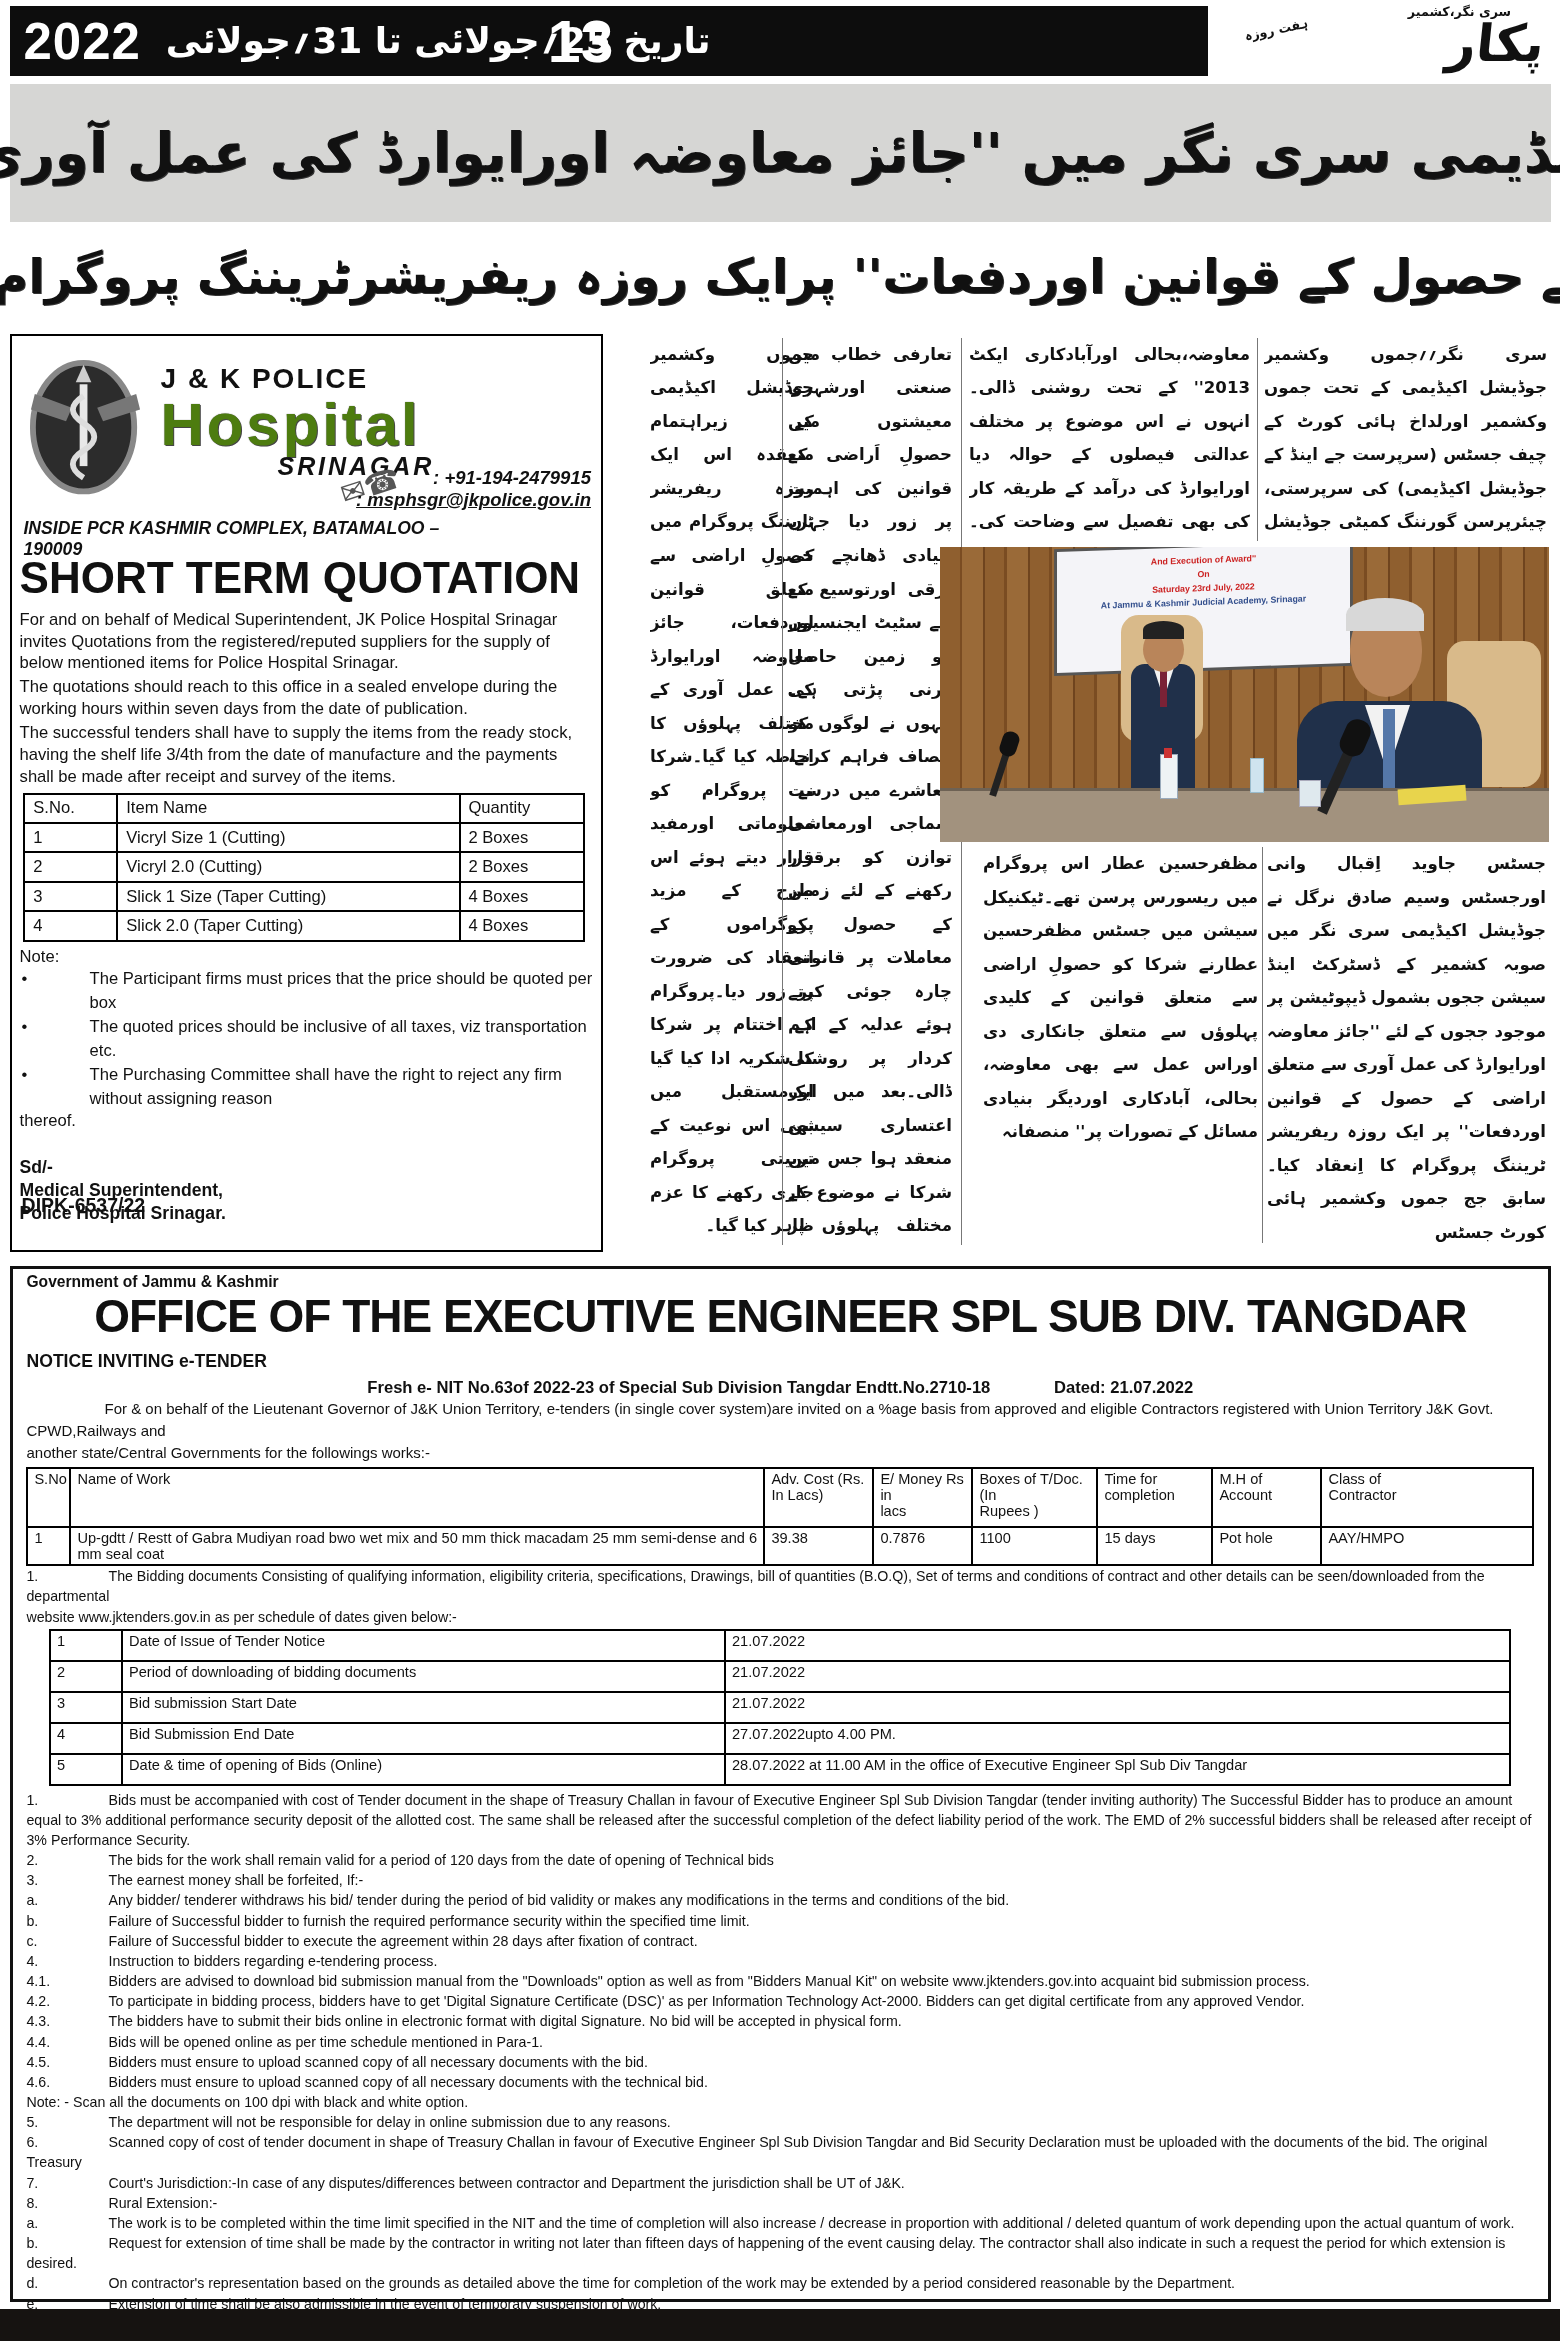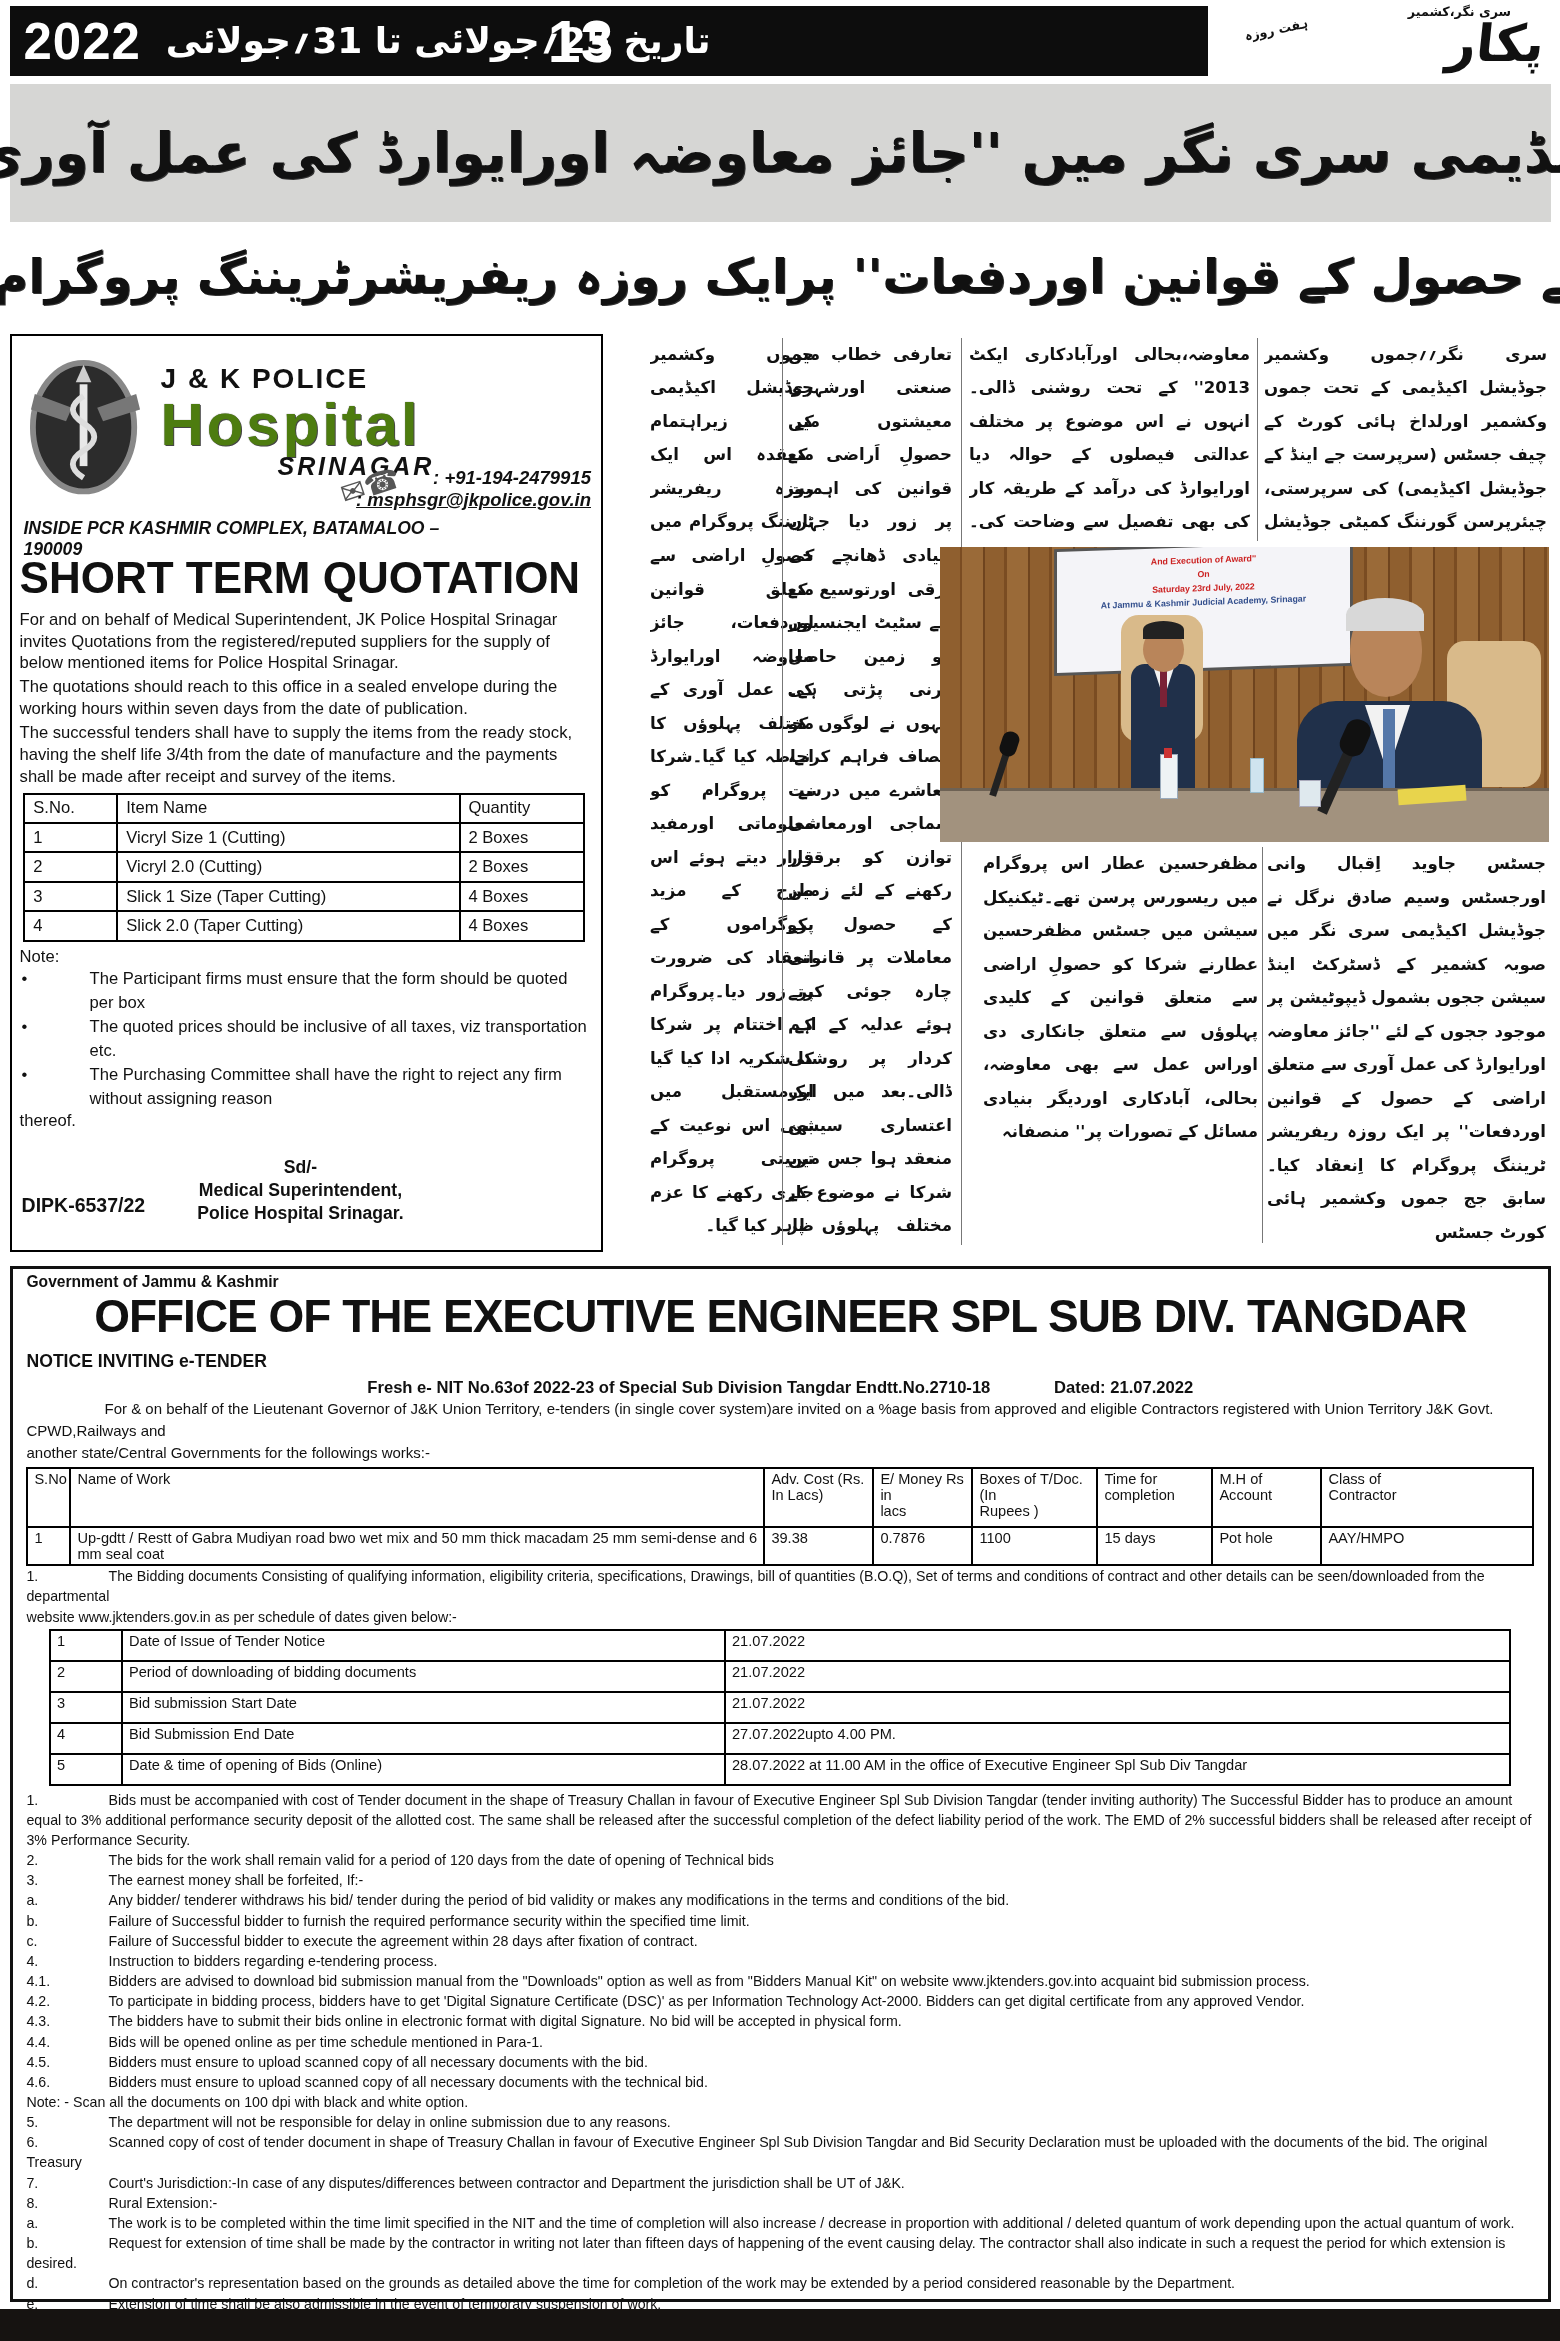--- a/index.html
+++ b/index.html
@@ -41,21 +41,21 @@
   #ad h1{margin:3.9px 0 5.9px 0;font-size:44px;letter-spacing:0px;font-weight:bold;}
   #ad p{margin:2px 0;font-size:16.6px;line-height:1.32;}
   #ad table{border-collapse:collapse;width:98%;margin:4.9px 3.9px;}
   #ad th,#ad td{border:2px solid #000;font-size:16.6px;padding:2px 7.8px;text-align:left;font-weight:normal;height:23.4px;}
   #ad th{font-weight:normal;}
   #ad .notehead{font-size:16.6px;margin-top:2px;}
   #ad ul{list-style:none;margin:0;padding:0;}
   #ad ul li{font-size:16.6px;line-height:1.45;position:relative;padding-left:70px;}
   #ad ul li:before{content:"•";position:absolute;left:2px;}
   #ad .cont{font-size:16.6px;}
-  #ad .sig{margin-top:25px;text-align:center;font-weight:bold;font-size:17.6px;line-height:1.3;padding-right:11.7px;}
+  #ad .sig{margin-top:25px;text-align:left;font-weight:bold;font-size:17.6px;line-height:1.3;padding-right:11.7px;}
   #ad .dipk{position:absolute;left:9.8px;bottom:33px;font-weight:bold;font-size:19.5px;}
 
   
   #article{position:absolute;left:614px;top:334px;width:936px;height:918px;}
   .ucol{position:absolute;font-size:16.6px;line-height:2.02;text-align:justify;font-weight:bold;overflow:hidden;}
   #colA{left:0;top:3.9px;width:164px;height:907px;margin-left:36px;}
   #colB{left:174px;top:3.9px;width:164px;height:907px;}
   #rtop2{left:355px;top:3.9px;width:281px;height:205px;}
   #rtop1{left:650px;top:3.9px;width:283px;height:205px;}
   #rbot2{left:369px;top:513px;width:275px;height:398px;}
@@ -187,21 +187,21 @@
           <tr>
             <td>4</td>
             <td>Slick 2.0 (Taper Cutting)</td>
             <td>4 Boxes</td>
           </tr>
         </tbody>
     </table>
 
     <div class="notehead">Note:</div>
     <ul id="ad-notes">
-        <li>The Participant firms must ensure that the form should be quoted per box</li>
+        <li>The Participant firms must prices that the price should be quoted per box</li>
         <li>The quoted prices should be inclusive of all taxes, viz transportation etc.</li>
         <li>The Purchasing Committee shall have the right to reject any firm without assigning reason</li>
       </ul>
     <div class="cont">thereof.</div>
 
     <div class="sig">
       <div>Sd/-</div>
       <div>Medical Superintendent,</div>
       <div>Police Hospital Srinagar.</div>
     </div>

